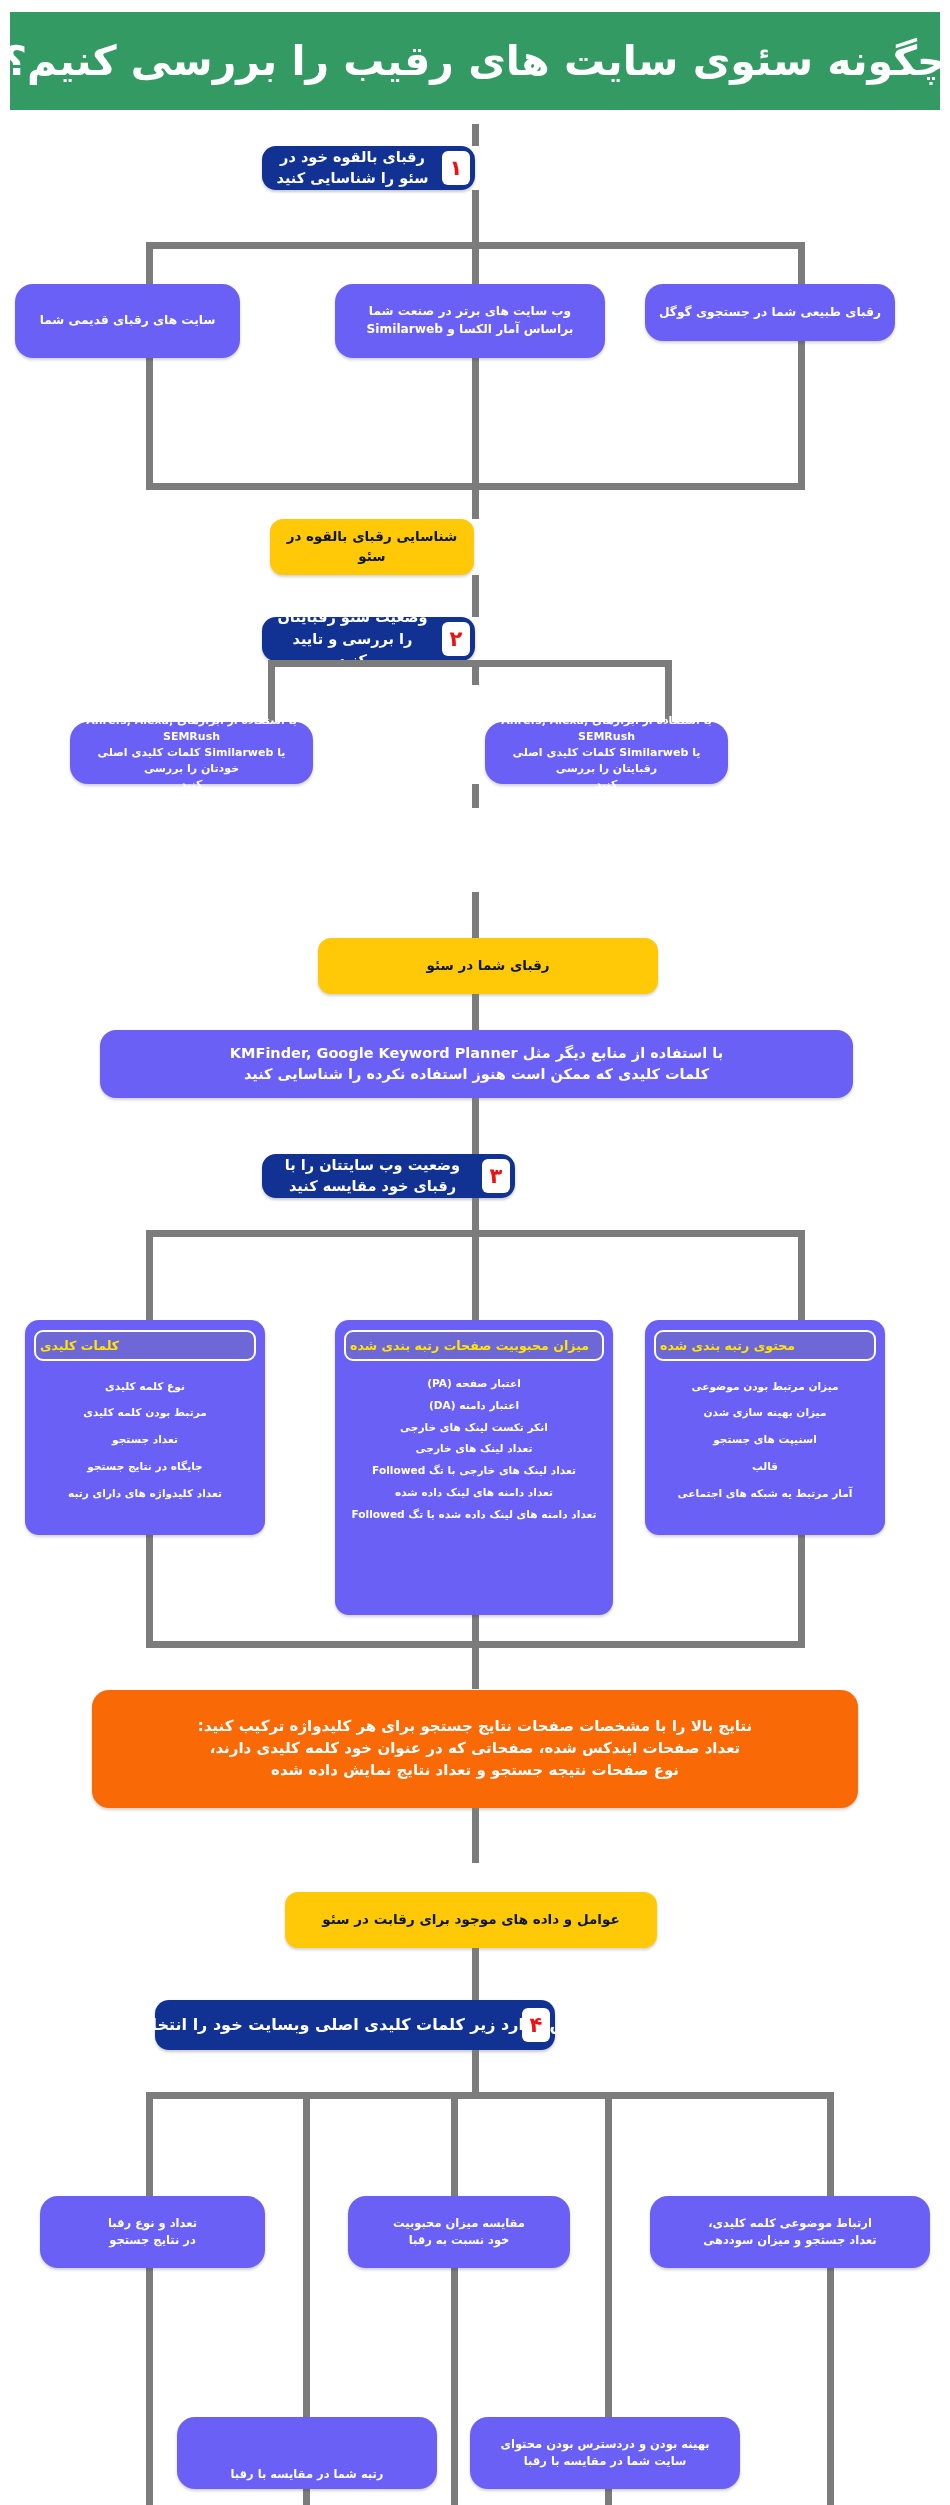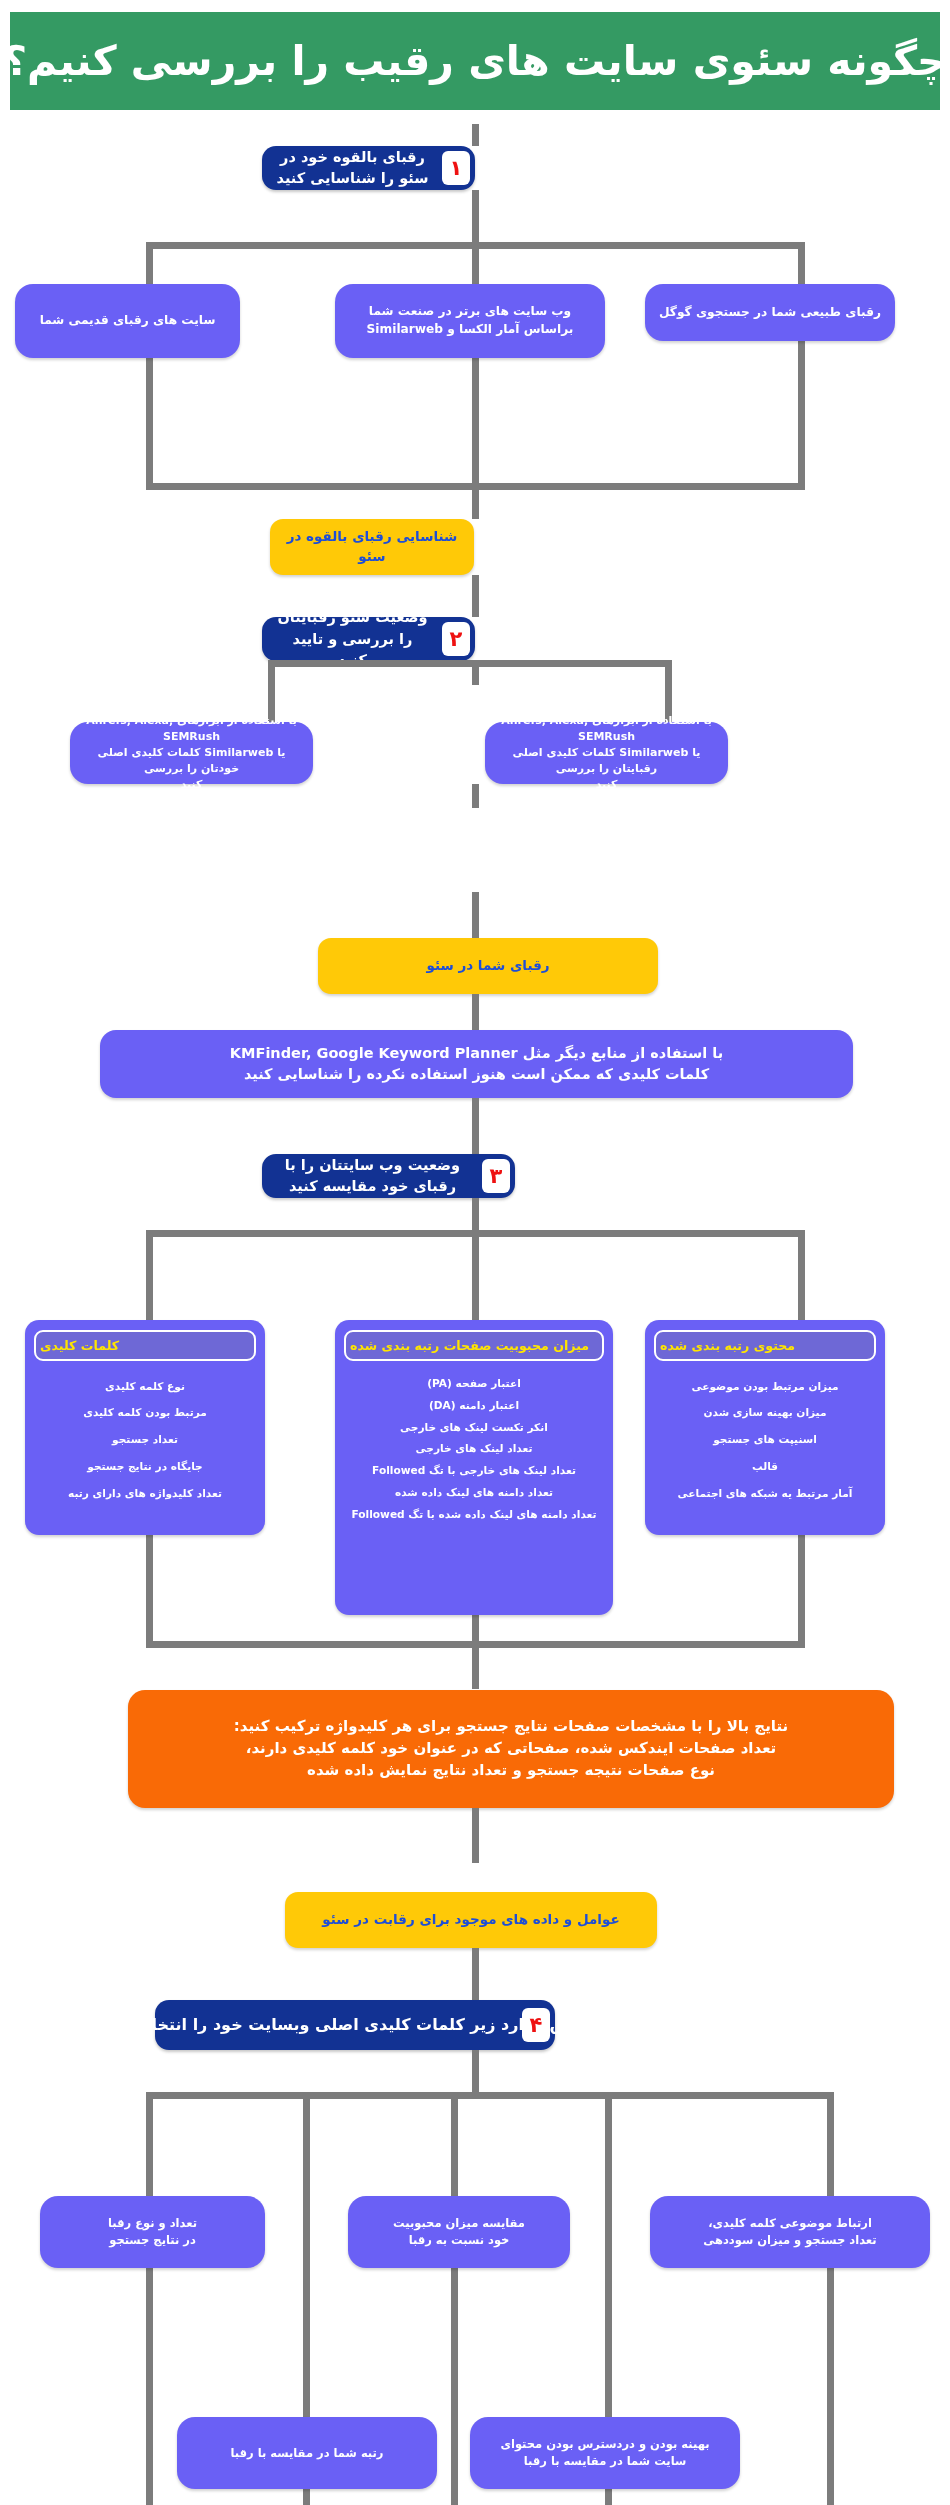--- a/index.html
+++ b/index.html
@@ -96,21 +96,21 @@
     font-size: 12.2px;
     font-weight: bold;
     padding: 6px 10px;
     box-shadow: 0 2px 3px rgba(0,0,0,0.18);
   }
 
   
   .yellow {
     background: #ffc907;
     border-radius: 13px;
-    color: #1d4ed8;
+    color: #0f172a;
     font-size: 13.5px;
     font-weight: bold;
     padding: 6px 12px;
     box-shadow: 0 2px 3px rgba(0,0,0,0.18);
   }
 
   
   .orange {
     background: #f96a06;
     border-radius: 17px;
@@ -281,21 +281,21 @@
       <li>نوع کلمه کلیدی</li>
       <li>مرتبط بودن کلمه کلیدی</li>
       <li>تعداد جستجو</li>
       <li>جایگاه در نتایج جستجو</li>
       <li>تعداد کلیدواژه های دارای رتبه</li>
     </ul>
   </div>
 
   <div class="line vline" style="left:472px; top:1641px; height:48px;"></div>
 
-  <div class="node orange" style="left:92px; top:1690px; width:766px; height:118px; flex-direction:column; font-size:15px;margin-left:36px;">
+  <div class="node orange" style="left:92px; top:1690px; width:766px; height:118px; flex-direction:column; font-size:15px;">
     <span class="nowrap">نتایج بالا را با مشخصات صفحات نتایج جستجو برای هر کلیدواژه ترکیب کنید:</span>
     <span class="nowrap">تعداد صفحات ایندکس شده، صفحاتی که در عنوان خود کلمه کلیدی دارند،</span>
     <span class="nowrap">نوع صفحات نتیجه جستجو و تعداد نتایج نمایش داده شده</span>
   </div>
 
   <div class="line vline" style="left:472px; top:1808px; height:55px;"></div>
 
   <div class="node yellow" style="left:285px; top:1892px; width:372px; height:56px;">
     <span>عوامل و داده های موجود برای رقابت در سئو</span>
   </div>
@@ -328,17 +328,17 @@
   <div class="node purple" style="left:40px; top:2196px; width:225px; height:72px; flex-direction:column; font-size:11.5px;">
     <span>تعداد و نوع رقبا</span>
     <span>در نتایج جستجو</span>
   </div>
 
   <div class="node purple" style="left:470px; top:2417px; width:270px; height:72px; flex-direction:column; font-size:11.5px;">
     <span>بهینه بودن و دردسترس بودن محتوای</span>
     <span>سایت شما در مقایسه با رقبا</span>
   </div>
 
-  <div class="node purple" style="left:177px; top:2417px; width:260px; height:72px; font-size:11.5px;">
+  <div class="node purple" style="left:177px; top:2417px; width:260px; height:72px; font-size:11.5px;align-items:flex-end;">
     <span>رتبه شما در مقایسه با رقبا</span>
   </div>
 
 </div>
 
 </body></html>

